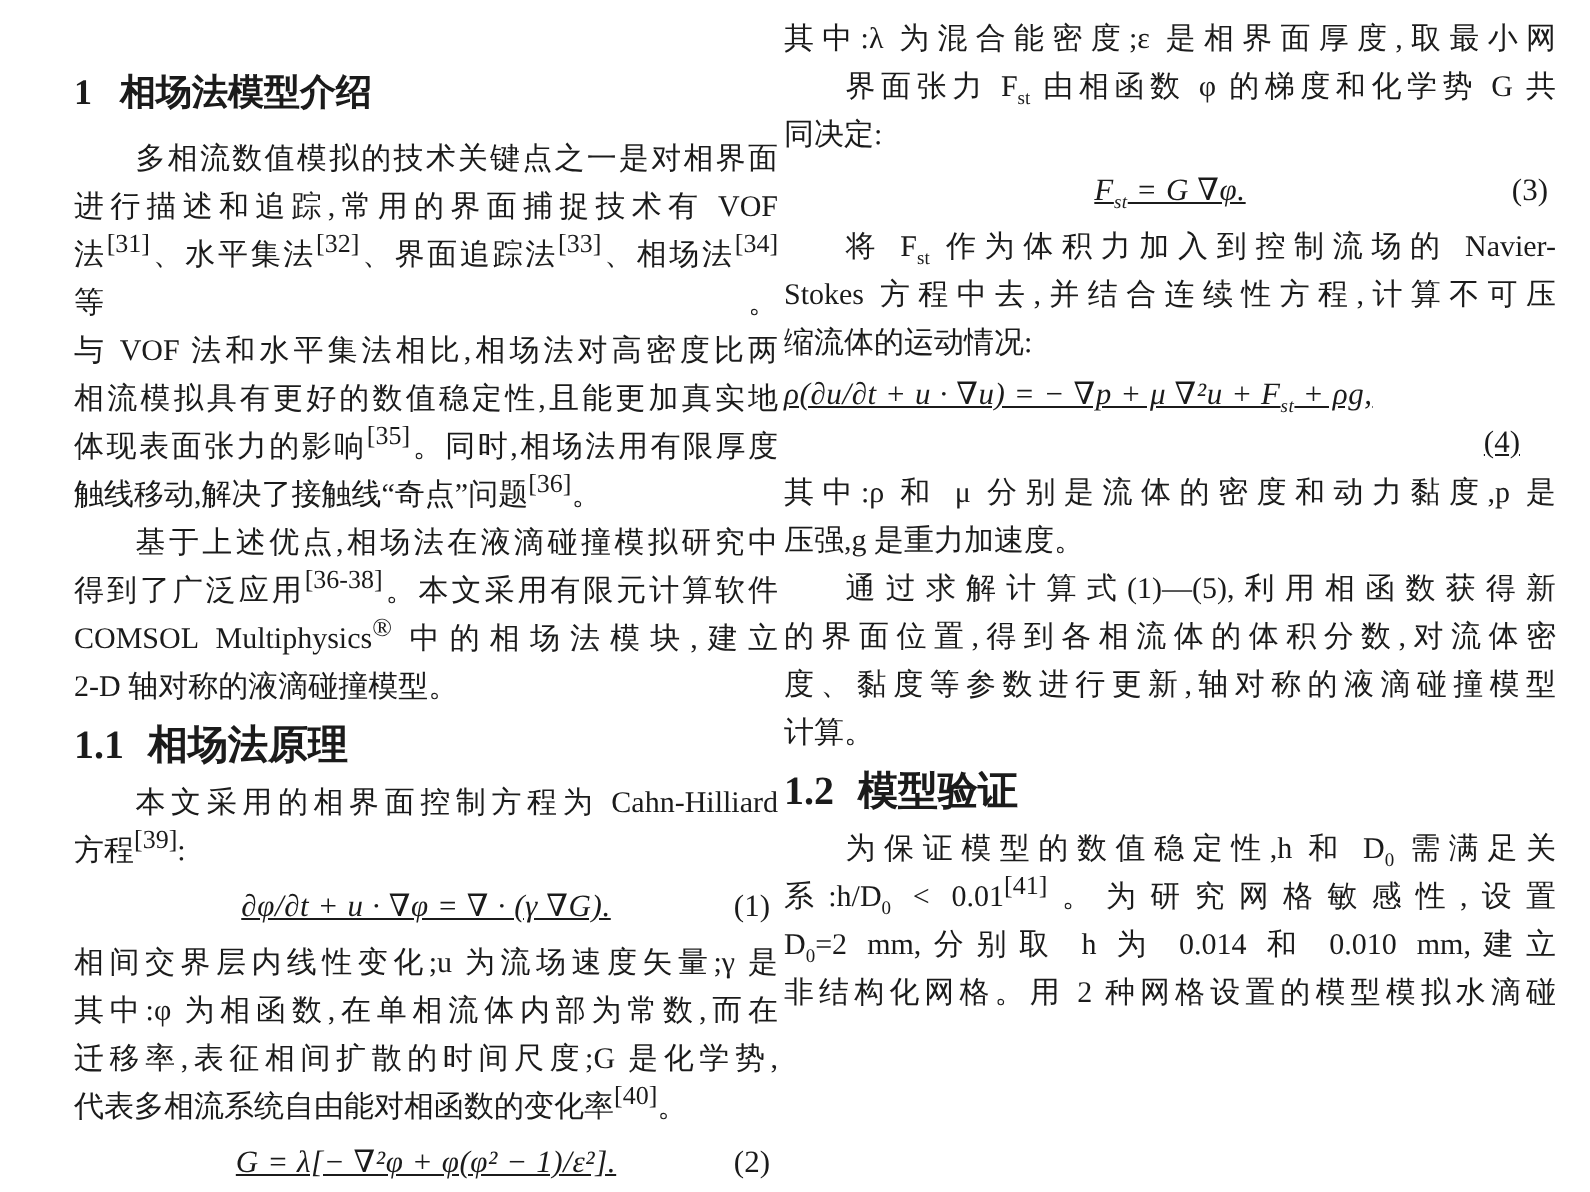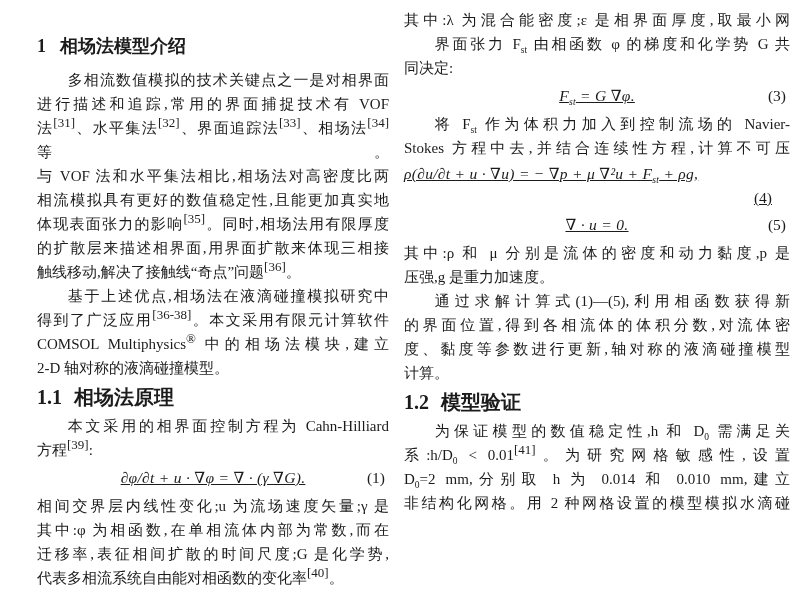--- a/index.html
+++ b/index.html
@@ -6,21 +6,21 @@
   .page{
     position:relative;
     width:795px;height:596px;
     background:#ffffff;
     color:#1b1b1b;
     font-family:"Liberation Serif","DejaVu Serif",serif;
     overflow:hidden;
   }
   .col{position:absolute;top:8px;}
   .col-left{left:37px;width:352px;margin-top:24px;}
-  .col-right{left:404px;width:386px;}
+  .col-right{left:392px;width:386px;}
 
   .sec{font-size:18px;font-weight:bold;line-height:28px;margin:0 0 8px 0;}
   .sec .num{margin-right:14px;}
 
   .subsec{font-size:20px;font-weight:bold;line-height:24px;margin:5px 0;}
   .subsec .num{margin-right:12px;}
 
   .para{margin:0;}
   .tl{font-size:15px;line-height:24px;white-space:normal;}
   .fill{text-align:justify;text-align-last:justify;}
@@ -49,21 +49,20 @@
     </h1>
 
     <div class="para">
       <div>
           <div class="tl fill ind">多相流数值模拟的技术关键点之一是对相界面</div>
           <div class="tl fill">进行描述和追踪,常用的界面捕捉技术有 VOF</div>
           <div class="tl fill">法<sup>[31]</sup>、水平集法<sup>[32]</sup>、界面追踪法<sup>[33]</sup>、相场法<sup>[34]</sup>等。</div>
           <div class="tl fill">与 VOF 法和水平集法相比,相场法对高密度比两</div>
           <div class="tl fill">相流模拟具有更好的数值稳定性,且能更加真实地</div>
           <div class="tl fill">体现表面张力的影响<sup>[35]</sup>。同时,相场法用有限厚度</div>
-          <div class="tl fill">的扩散层来描述相界面,用界面扩散来体现三相接</div>
         </div>
       <div class="tl end">触线移动,解决了接触线“奇点”问题<sup>[36]</sup>。</div>
     </div>
 
     <div class="para">
       <div>
           <div class="tl fill ind">基于上述优点,相场法在液滴碰撞模拟研究中</div>
           <div class="tl fill">得到了广泛应用<sup>[36-38]</sup>。本文采用有限元计算软件</div>
           <div class="tl fill">COMSOL Multiphysics<sup>®</sup> 中的相场法模块,建立</div>
         </div>
@@ -120,31 +119,28 @@
     <div class="eq">
       <span class="formula">F<sub>st</sub> = G ∇φ.</span>
       <span class="eq-num">(3)</span>
     </div>
 
     <div class="para">
       <div>
           <div class="tl fill ind">将 F<sub>st</sub> 作为体积力加入到控制流场的 Navier-</div>
           <div class="tl fill">Stokes 方程中去,并结合连续性方程,计算不可压</div>
         </div>
+      <div class="tl end">缩流体的运动情况:</div>
     </div>
 
     <div class="eq eq-multiline">
       <span class="formula">ρ(∂u/∂t + u · ∇u) = − ∇p + μ ∇²u + F<sub>st</sub> + ρg,</span>
       <span class="numline">(4)</span>
     </div>
 
-    <div class="eq">
-      <span class="formula">∇ · u = 0.</span>
-      <span class="eq-num">(5)</span>
-    </div>
 
     <div class="para">
       <div>
           <div class="tl fill">其中:ρ 和 μ 分别是流体的密度和动力黏度,p 是</div>
         </div>
       <div class="tl end">压强,g 是重力加速度。</div>
     </div>
 
     <div class="para">
       <div>

